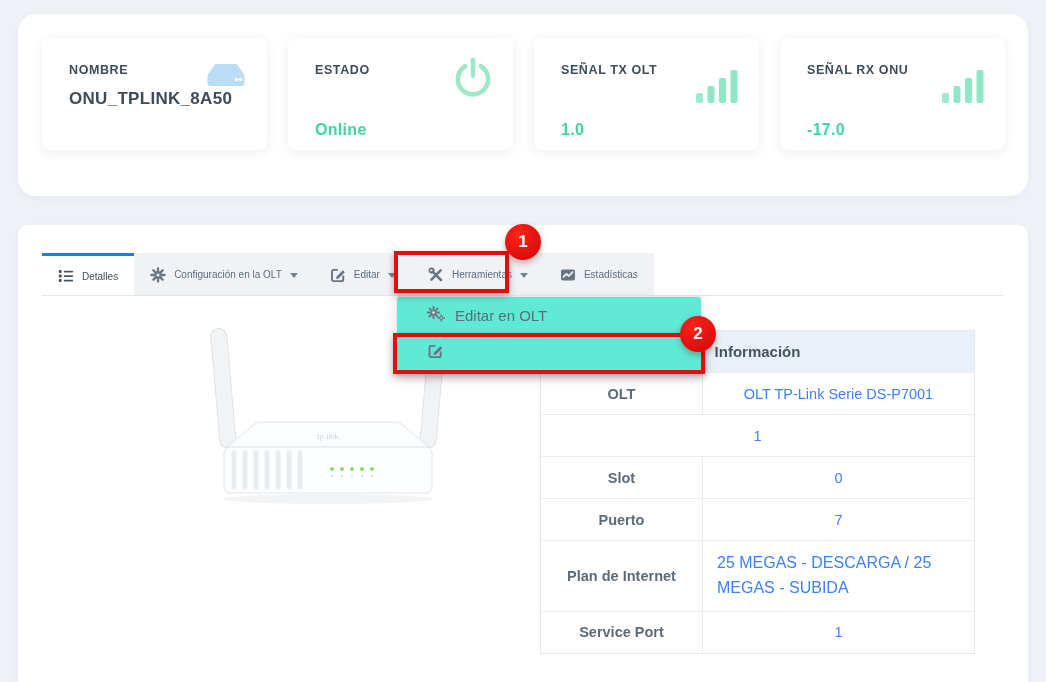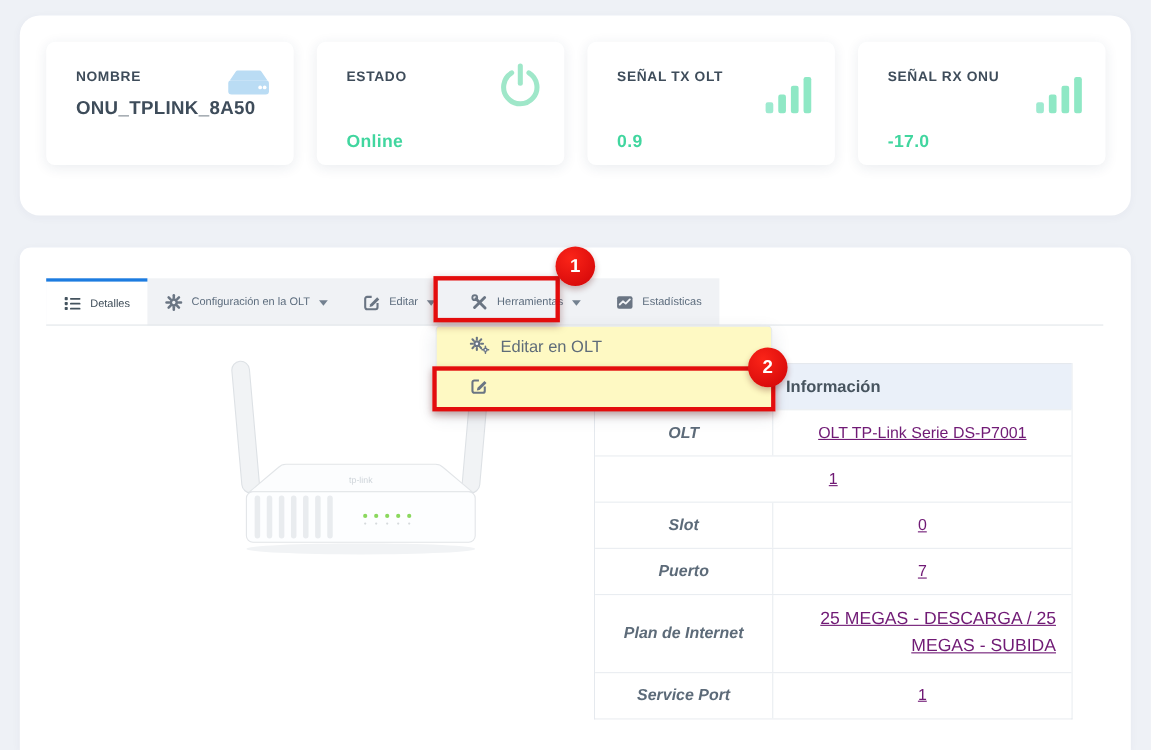--- a/index.html
+++ b/index.html
@@ -30,27 +30,27 @@
     border-top:5px solid currentColor; display:inline-block; margin-left:8px; margin-top:2px; opacity:.85; }
   .strip-border { position:absolute; left:24px; top:70px; width:961px; height:1px; background:#e2e6ea; }
 
   
   .info-table { position:absolute; left:522px; top:105px; width:435px;
     border:1px solid #e5e9ee; border-top:none; font-size:14.5px; }
   .it-header { height:42px; background:#eaf0f9; border-top:1px solid #e5e9ee; display:flex;
     align-items:center; justify-content:center; font-weight:bold; font-size:15px; color:#47545f; }
   .it-row { display:flex; border-top:1px solid #e9edf1; background:#fff; }
   .it-label { width:162px; display:flex; align-items:center; justify-content:center;
-    font-weight:bold; color:#5d6b79; border-right:1px solid #e9edf1; padding:10px 6px; text-align:center;font-style:italic; }
+    font-weight:bold; color:#5d6b79; border-right:1px solid #e9edf1; padding:10px 6px; text-align:center; }
   .it-value { flex:1; display:flex; align-items:center; justify-content:center;
-    color:#701a75; padding:10px 14px; text-align:right; min-height:41px;text-decoration:underline; }
+    color:#3b82f6; padding:10px 14px; text-align:left; min-height:41px; }
   .it-row.tall .it-value { font-size:16px; line-height:1.55; }
 
   
-  .dropdown { position:absolute; left:396px; top:296px; width:306px; background:#fef9c3;
+  .dropdown { position:absolute; left:396px; top:296px; width:306px; background:#5eead4;
     border:1px solid #e6eaee; border-radius:4px; box-shadow:0 6px 16px rgba(50,65,90,0.13); z-index:5; }
   .dd-item { height:37px; display:flex; align-items:center; padding-left:30px; gap:10px;
     font-size:15px; color:#5f6c79; cursor:pointer; white-space:nowrap; }
 
   
   .red-box { position:absolute; border:4px solid #e30d0d; z-index:8;
     box-shadow:0 3px 7px rgba(90,10,10,0.35); }
   #red-box-1 { left:394px; top:251px; width:115px; height:42px; }
   #red-box-2 { left:393px; top:333px; width:312px; height:41px; }
   .red-badge { position:absolute; width:36px; height:36px; border-radius:50%;
@@ -89,21 +89,21 @@
       <span class="stat-icon" style="top:18px">
         <svg width="44" height="46" viewBox="0 0 32 34">
           <path d="M10.2 7.6 A 11.2 11.2 0 1 0 21.8 7.6" fill="none" stroke="#9fe7c9" stroke-width="3.4" stroke-linecap="round"></path>
           <line x1="16" y1="3" x2="16" y2="14.5" stroke="#9fe7c9" stroke-width="3.4" stroke-linecap="round"></line>
         </svg>
       </span>
     </div>
 
     <div class="stat-card" style="left:516px">
       <div class="stat-label">SEÑAL TX OLT</div>
-      <div class="stat-value green">0.9</div>
+      <div class="stat-value green">1.0</div>
       <span class="stat-icon" style="top:28px">
         <svg width="46" height="38" viewBox="0 0 46 38">
           <rect x="1" y="27" width="7" height="10" rx="2" fill="#9eead0"></rect>
           <rect x="12.5" y="20" width="7" height="17" rx="2" fill="#8fe8c5"></rect>
           <rect x="24" y="12" width="7" height="25" rx="2" fill="#8fe8c5"></rect>
           <rect x="35.5" y="4" width="7" height="33" rx="2" fill="#8fe8c5"></rect>
         </svg>
       </span>
     </div>
 

